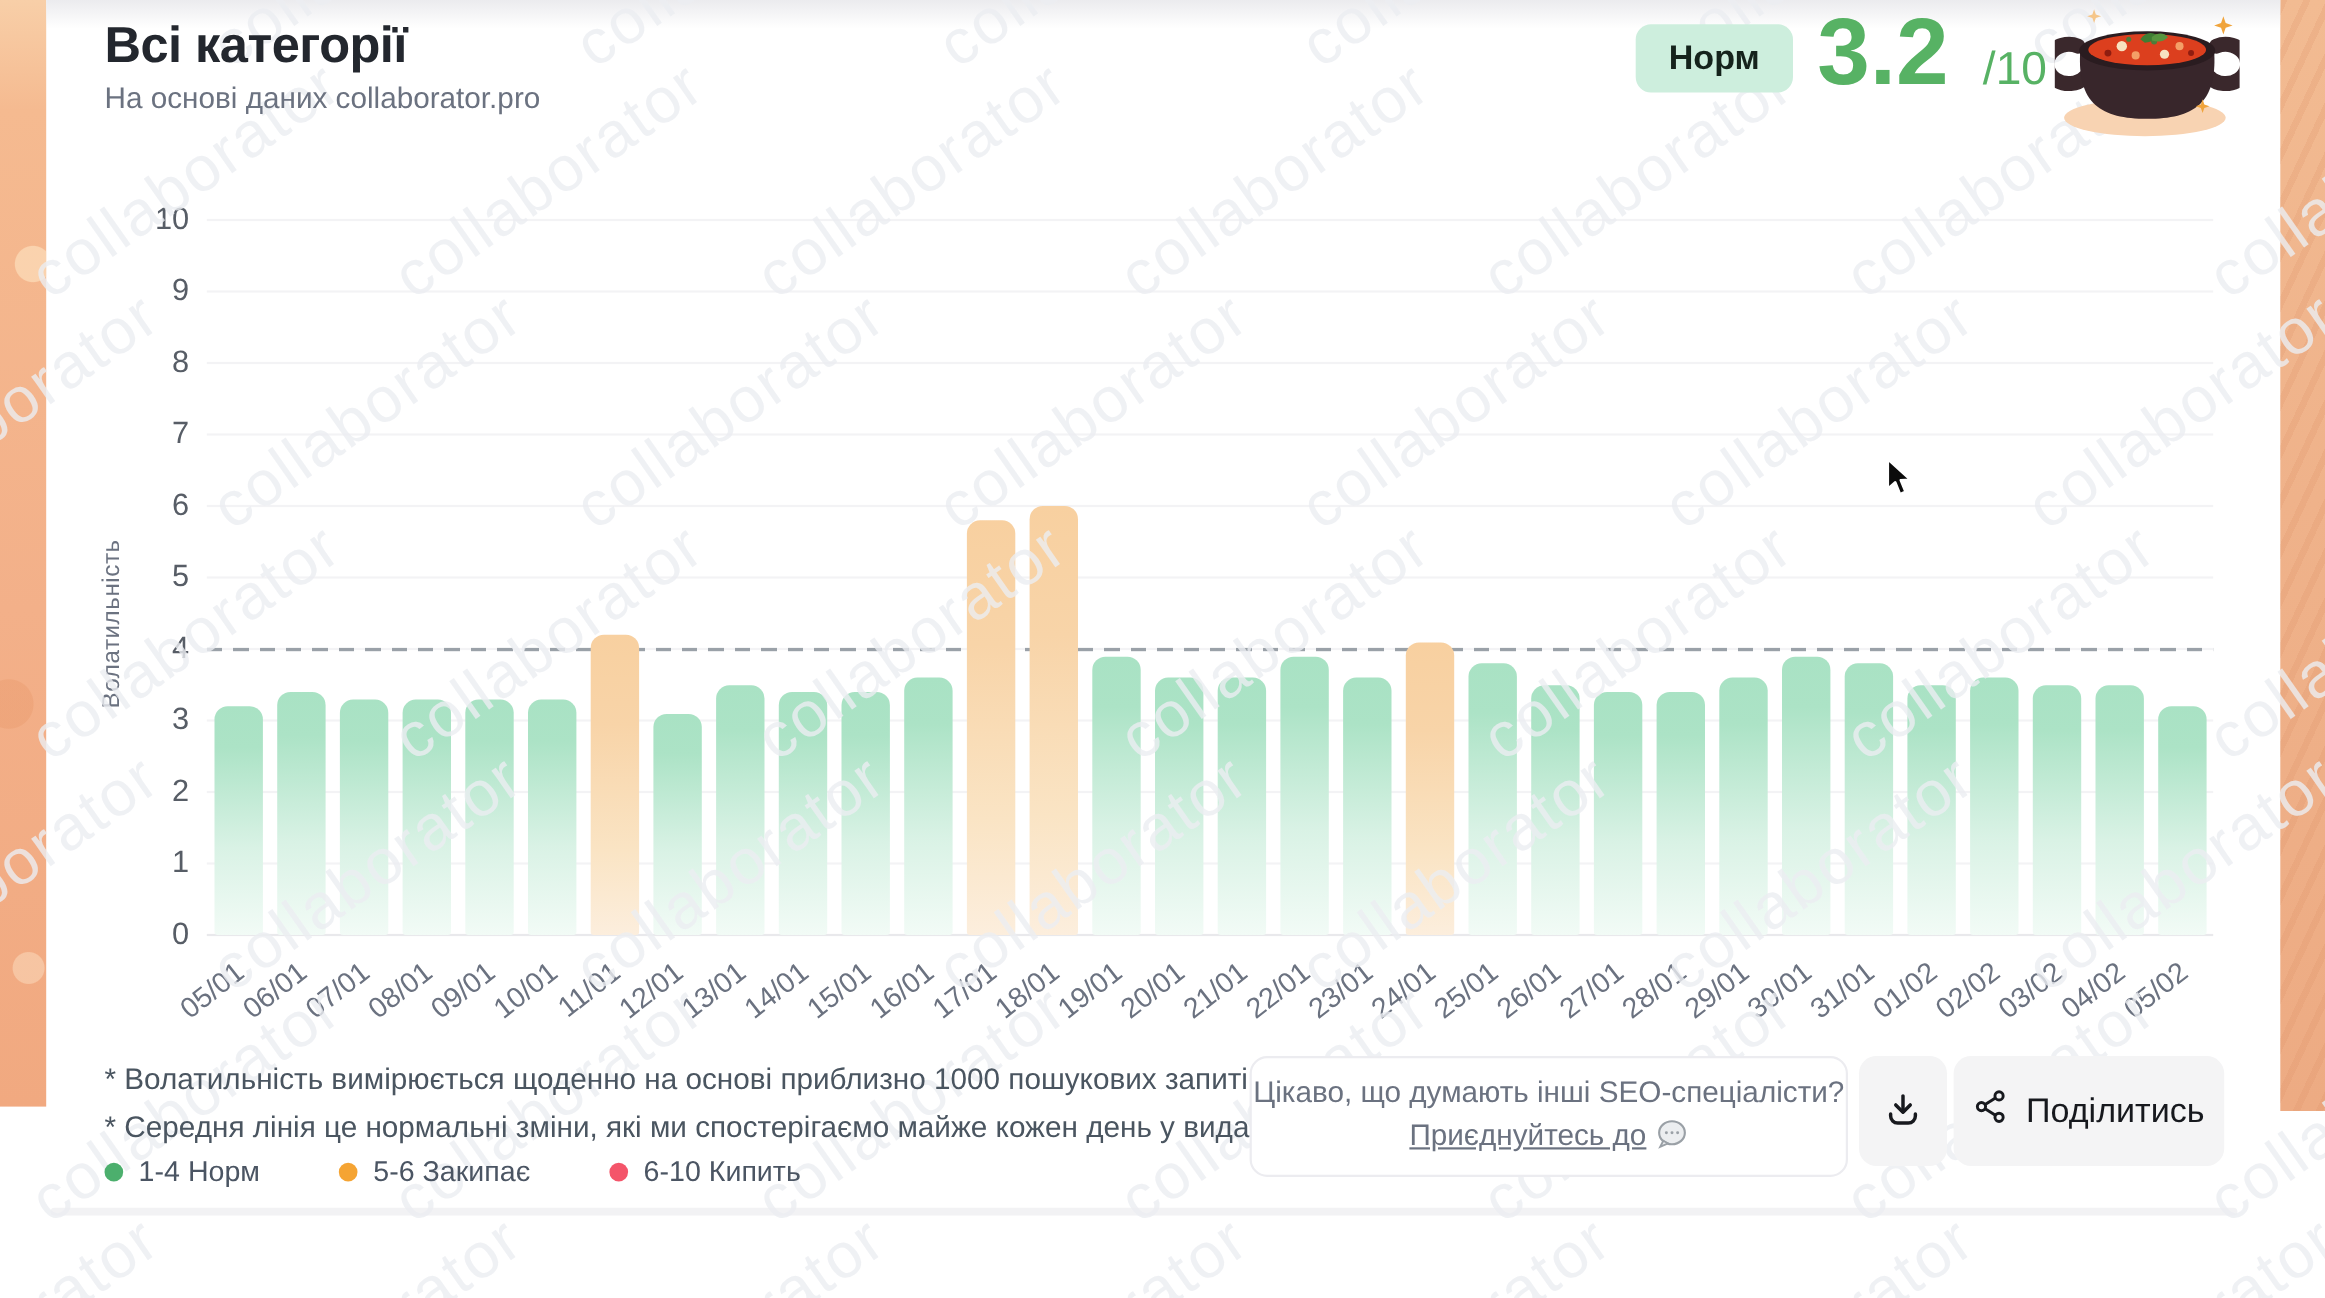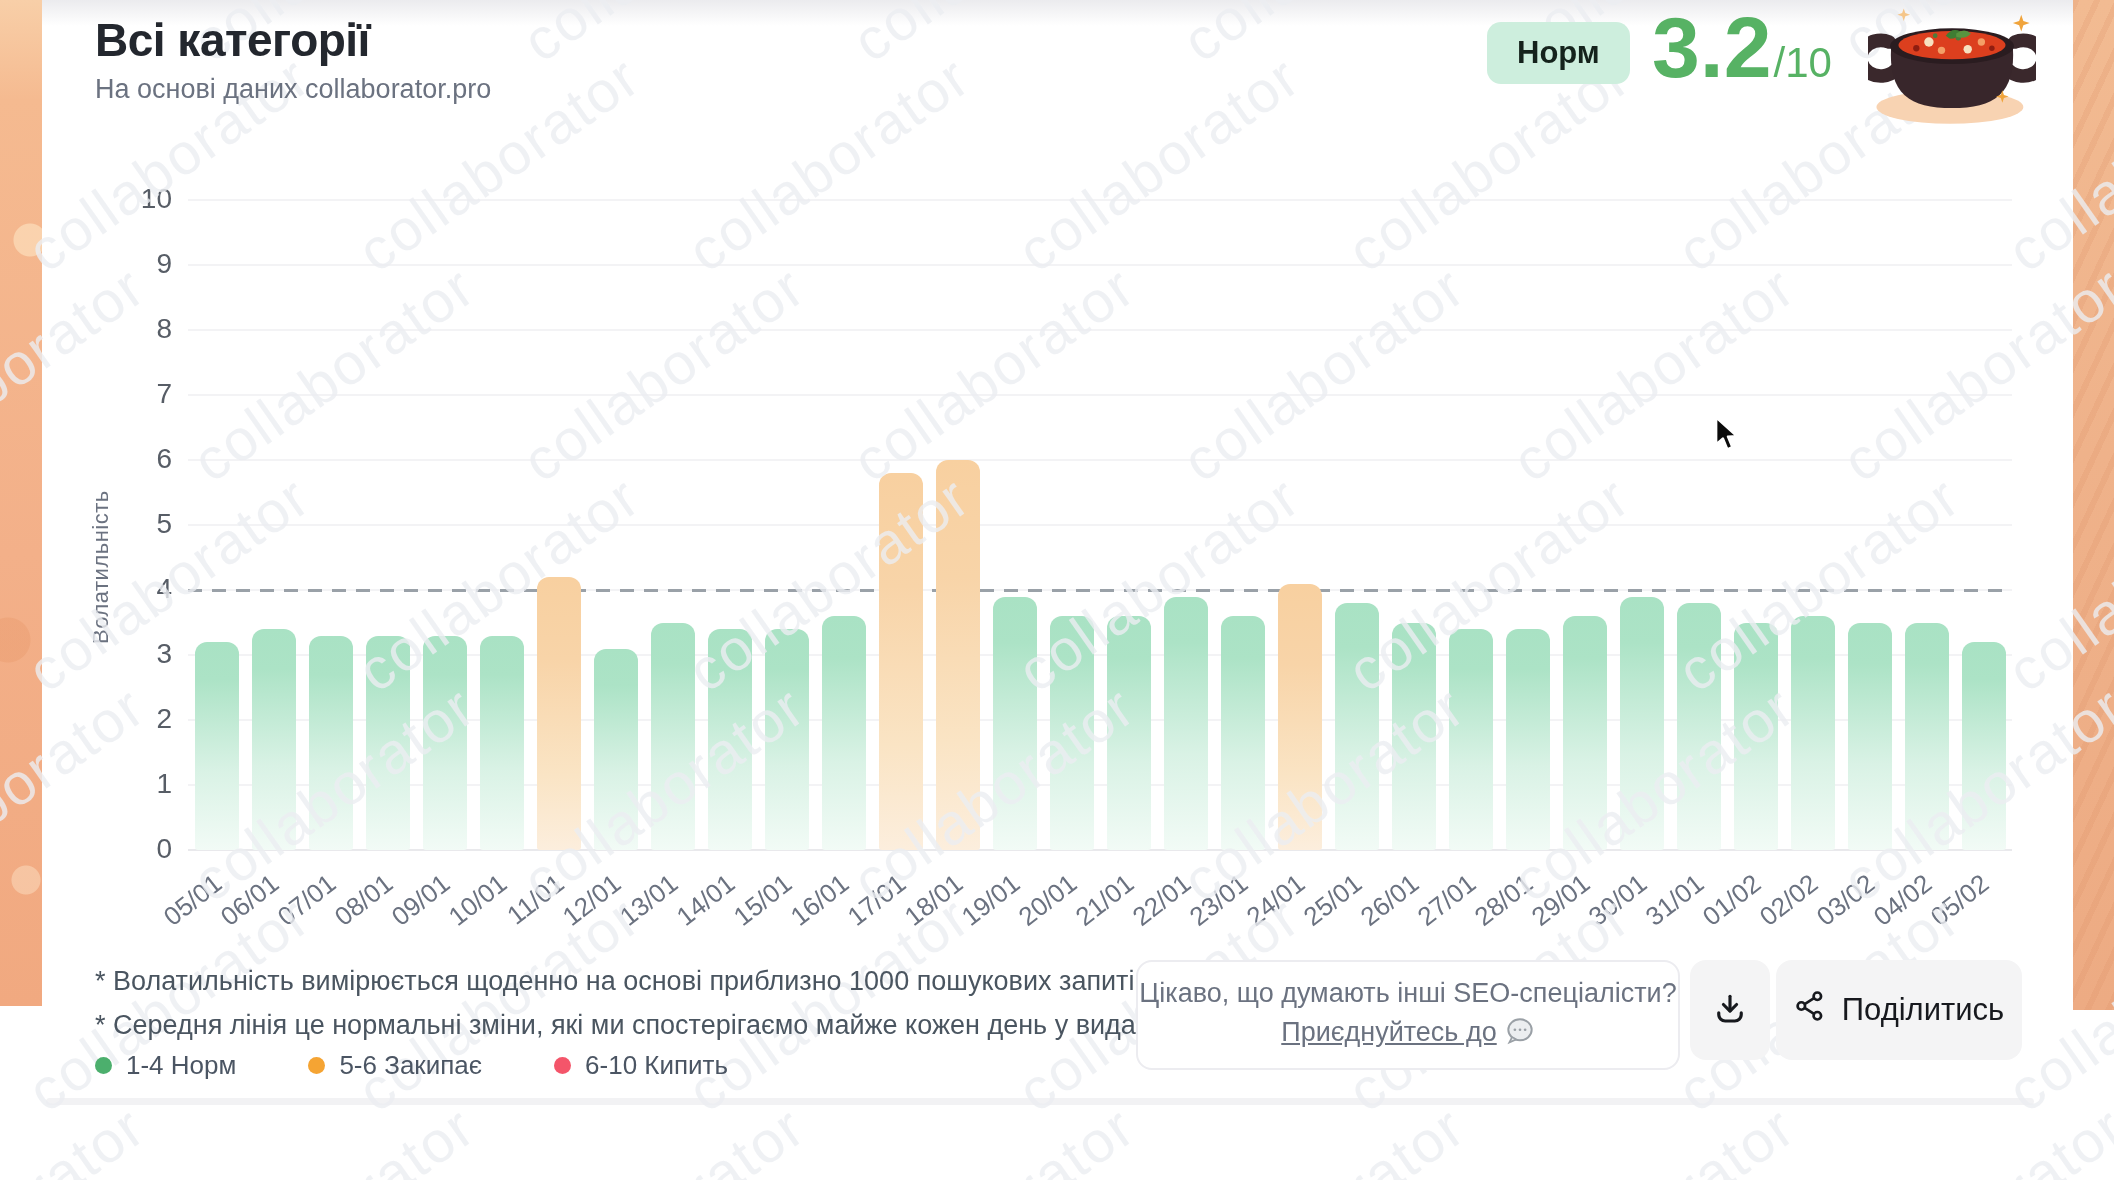--- a/index.html
+++ b/index.html
@@ -20,21 +20,21 @@
       linear-gradient(180deg,#f2bb92 0%,#efb28a 45%,#edab83 100%);}
   .top-fade{position:absolute;left:42px;right:41px;top:0;height:26px;z-index:2;
     background:linear-gradient(180deg,#ebebee,rgba(255,255,255,0));}
 
   
   .header{position:absolute;left:95px;top:15px;z-index:10;}
   .title{font-size:46px;font-weight:700;color:#23272e;letter-spacing:-.5px;line-height:1.1;}
   .subtitle{margin-top:8px;font-size:27px;color:#6b7280;}
   .status-badge{position:absolute;left:1487px;top:22px;z-index:10;background:#cdeedd;color:#15231c;
     font-size:31px;font-weight:700;padding:13px 30px;border-radius:14px;}
-  .score{position:absolute;left:1652px;top:2px;z-index:10;display:flex;align-items:baseline;color:#57b264;}
+  .score{position:absolute;left:1652px;top:2px;z-index:10;display:flex;align-items:baseline;color:#57b264;gap:29px;}
   .score-value{font-size:86px;font-weight:700;line-height:1.05;}
   .score-suffix{font-size:42px;font-weight:400;margin-left:2px;}
   .pot{position:absolute;left:1868px;top:0;z-index:10;}
 
   
   .chart{position:absolute;left:0;top:0;width:2114px;height:960px;z-index:1;}
   .gridline{position:absolute;left:188px;width:1824px;height:2px;background:#f3f3f5;}
   .gridline.base{background:#e9e9ec;}
   .avg-line{position:absolute;left:188px;width:1824px;height:3px;
     background:repeating-linear-gradient(90deg,#9aa1a8 0 14px,rgba(0,0,0,0) 14px 24px);}

